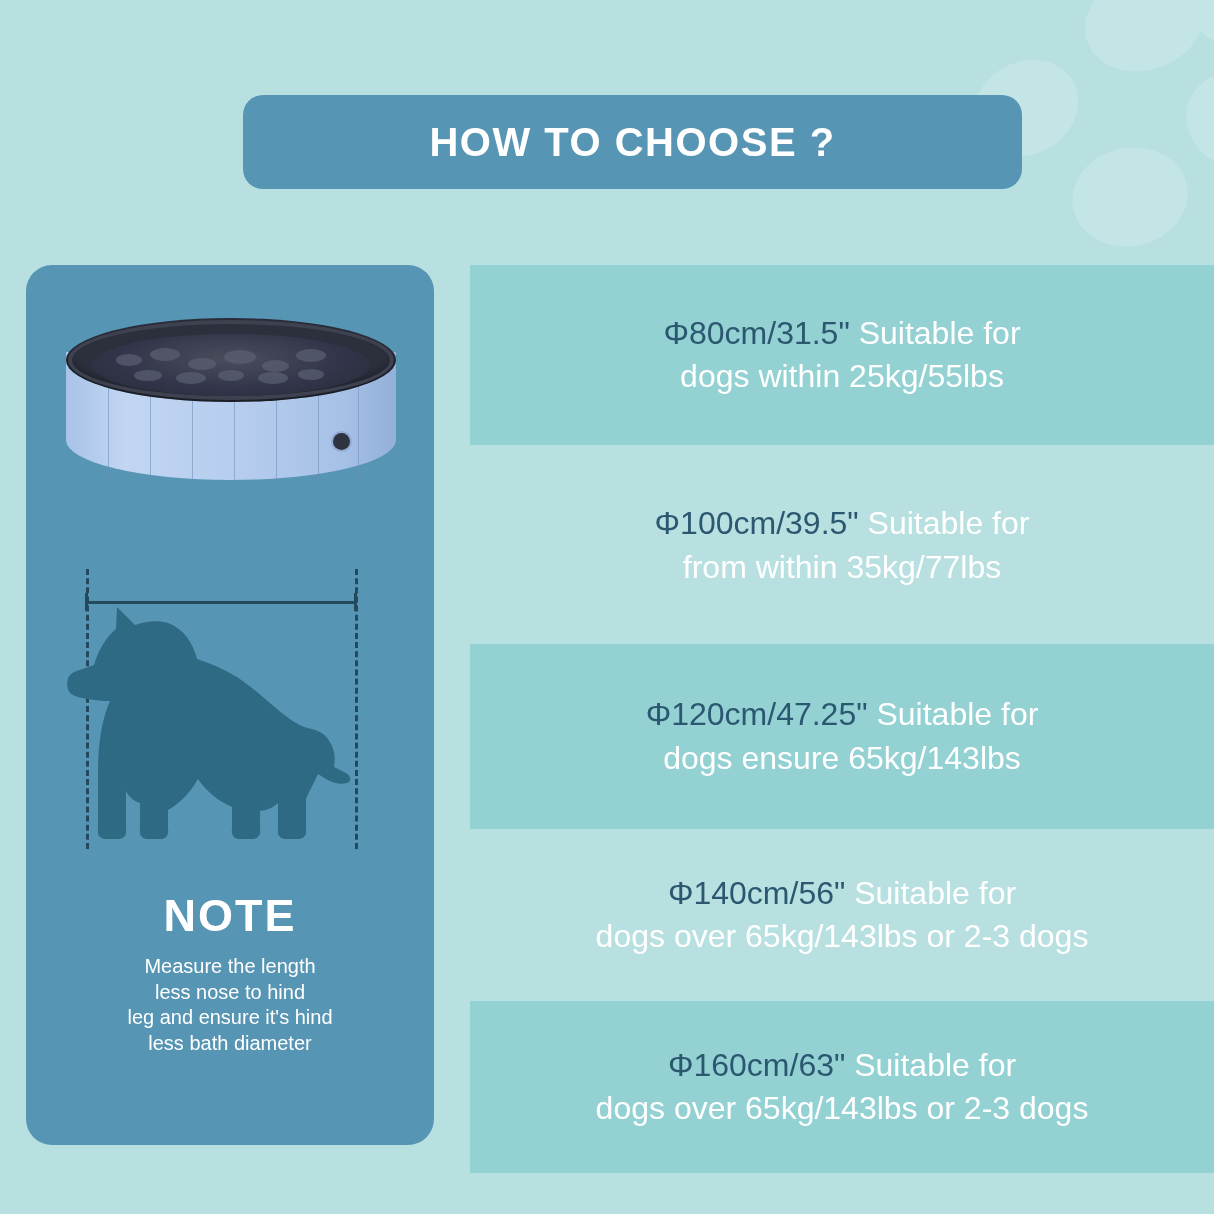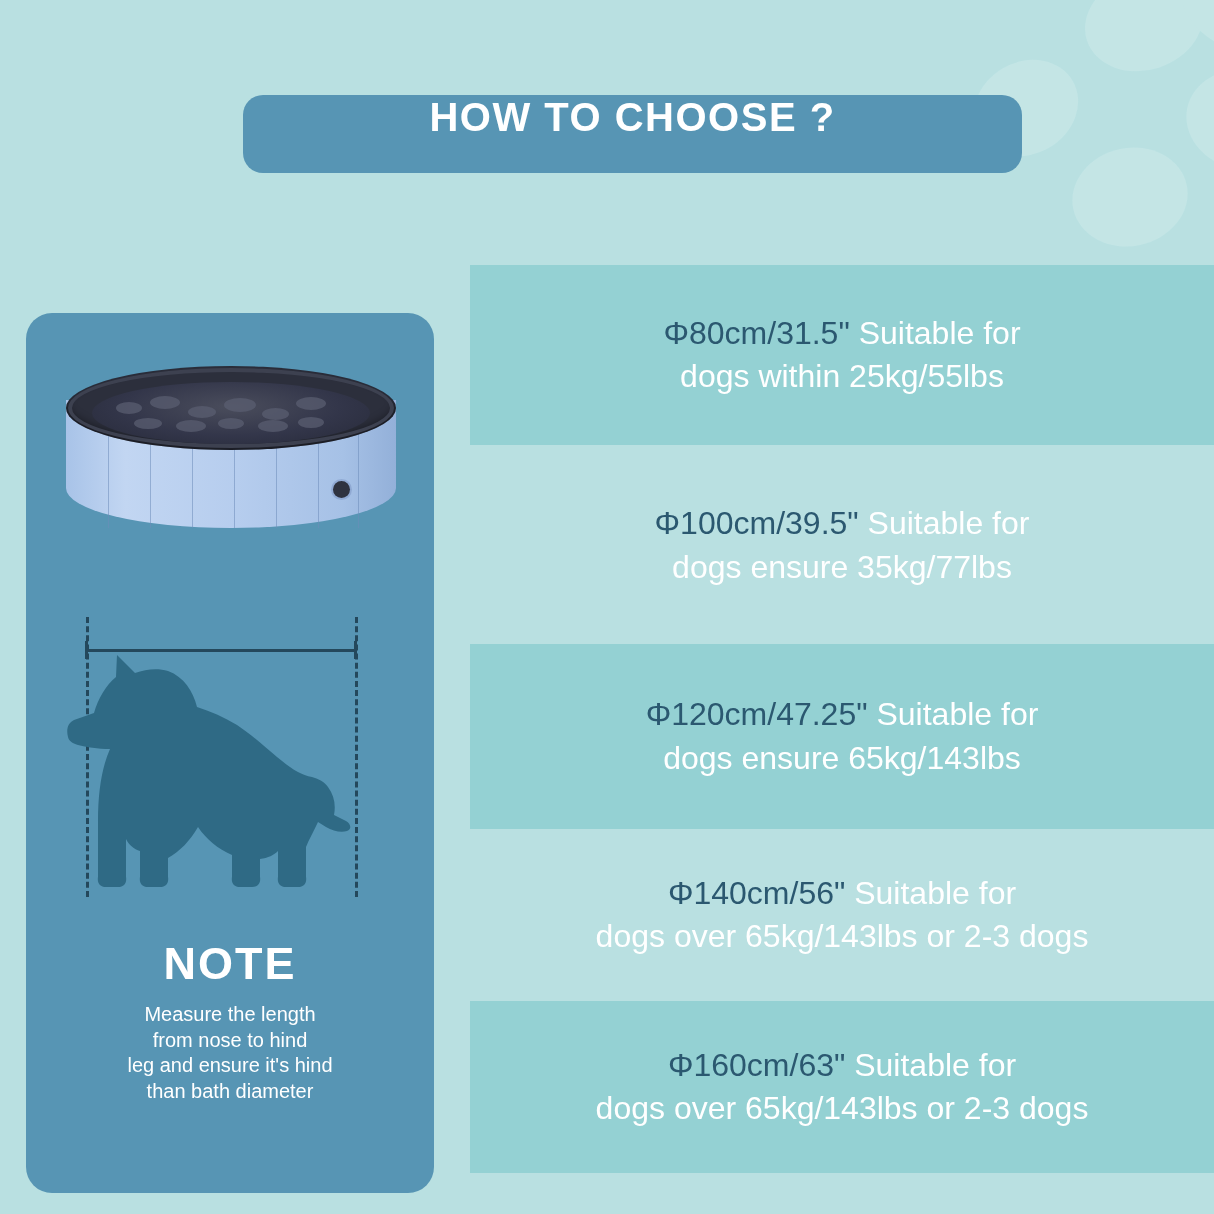--- a/index.html
+++ b/index.html
@@ -32,43 +32,42 @@
   .pad.p1 { width: 120px; height: 96px; left: 130px;  top: -26px; transform: rotate(-18deg); }
   .pad.p2 { width: 108px; height: 92px; left: 18px;   top: 62px;  transform: rotate(-30deg); }
   .pad.p3 { width: 116px; height: 98px; left: 118px;  top: 148px; transform: rotate(-12deg); }
   .pad.p4 { width: 118px; height: 100px; left: 232px; top: 70px;  transform: rotate(12deg); }
   .pad.p5 { width: 132px; height: 108px; left: 224px; top: -58px; transform: rotate(24deg); }
 
   
   #header-bar {
     position: absolute;
     left: 243px;  top: 95px;
-    width: 779px; height: 78px;
+    width: 779px; height: 94px;
     background: #5795b4;
     border-radius: 20px;
     display: flex;
-    align-items: flex-start;
+    align-items: center;
     justify-content: center;
   }
   #header-title {
     color: #ffffff;
     font-size: 40px;
     font-weight: bold;
     letter-spacing: 1.5px;
   }
 
   
   #left-card {
     position: absolute;
     left: 26px; top: 265px;
     width: 408px; height: 880px;
     background: #5795b4;
     border-radius: 26px;
     overflow: hidden;
-    margin-top: 48px;
   }
 
   
   #pool-figure {
     position: absolute;
     left: 22px; top: 45px;
     width: 366px; height: 200px;
   }
   .pool-body {
     position: absolute;
@@ -303,42 +302,42 @@
         C38,98 26,96 18,94
         C12,92 9,90 8,86
         Z"></path>
     </svg>
   </div>
 
   <div id="note-block">
     <div id="note-heading">NOTE</div>
     <div id="note-body">
       <div>Measure the length</div>
-      <div>from nose to hind</div>
+      <div>less nose to hind</div>
       <div>leg and ensure it's hind</div>
-      <div>than bath diameter</div>
+      <div>less bath diameter</div>
     </div>
   </div>
 </div>
 
 <div id="size-list">
 
   <div class="size-row r1 banded">
     <div class="line">
       <span class="dim">Φ80cm/31.5"</span><span class="desc"> Suitable for</span>
     </div>
     <div class="line desc">dogs within 25kg/55lbs</div>
   </div>
   <div class="gap-1"></div>
 
   <div class="size-row r2">
     <div class="line">
       <span class="dim">Φ100cm/39.5"</span><span class="desc"> Suitable for</span>
     </div>
-    <div class="line desc">dogs ensure 35kg/77lbs</div>
+    <div class="line desc">from within 35kg/77lbs</div>
   </div>
   <div class="gap-2"></div>
 
   <div class="size-row r3 banded">
     <div class="line">
       <span class="dim">Φ120cm/47.25"</span><span class="desc"> Suitable for</span>
     </div>
     <div class="line desc">dogs ensure 65kg/143lbs</div>
   </div>
   <div class="gap-3"></div>

